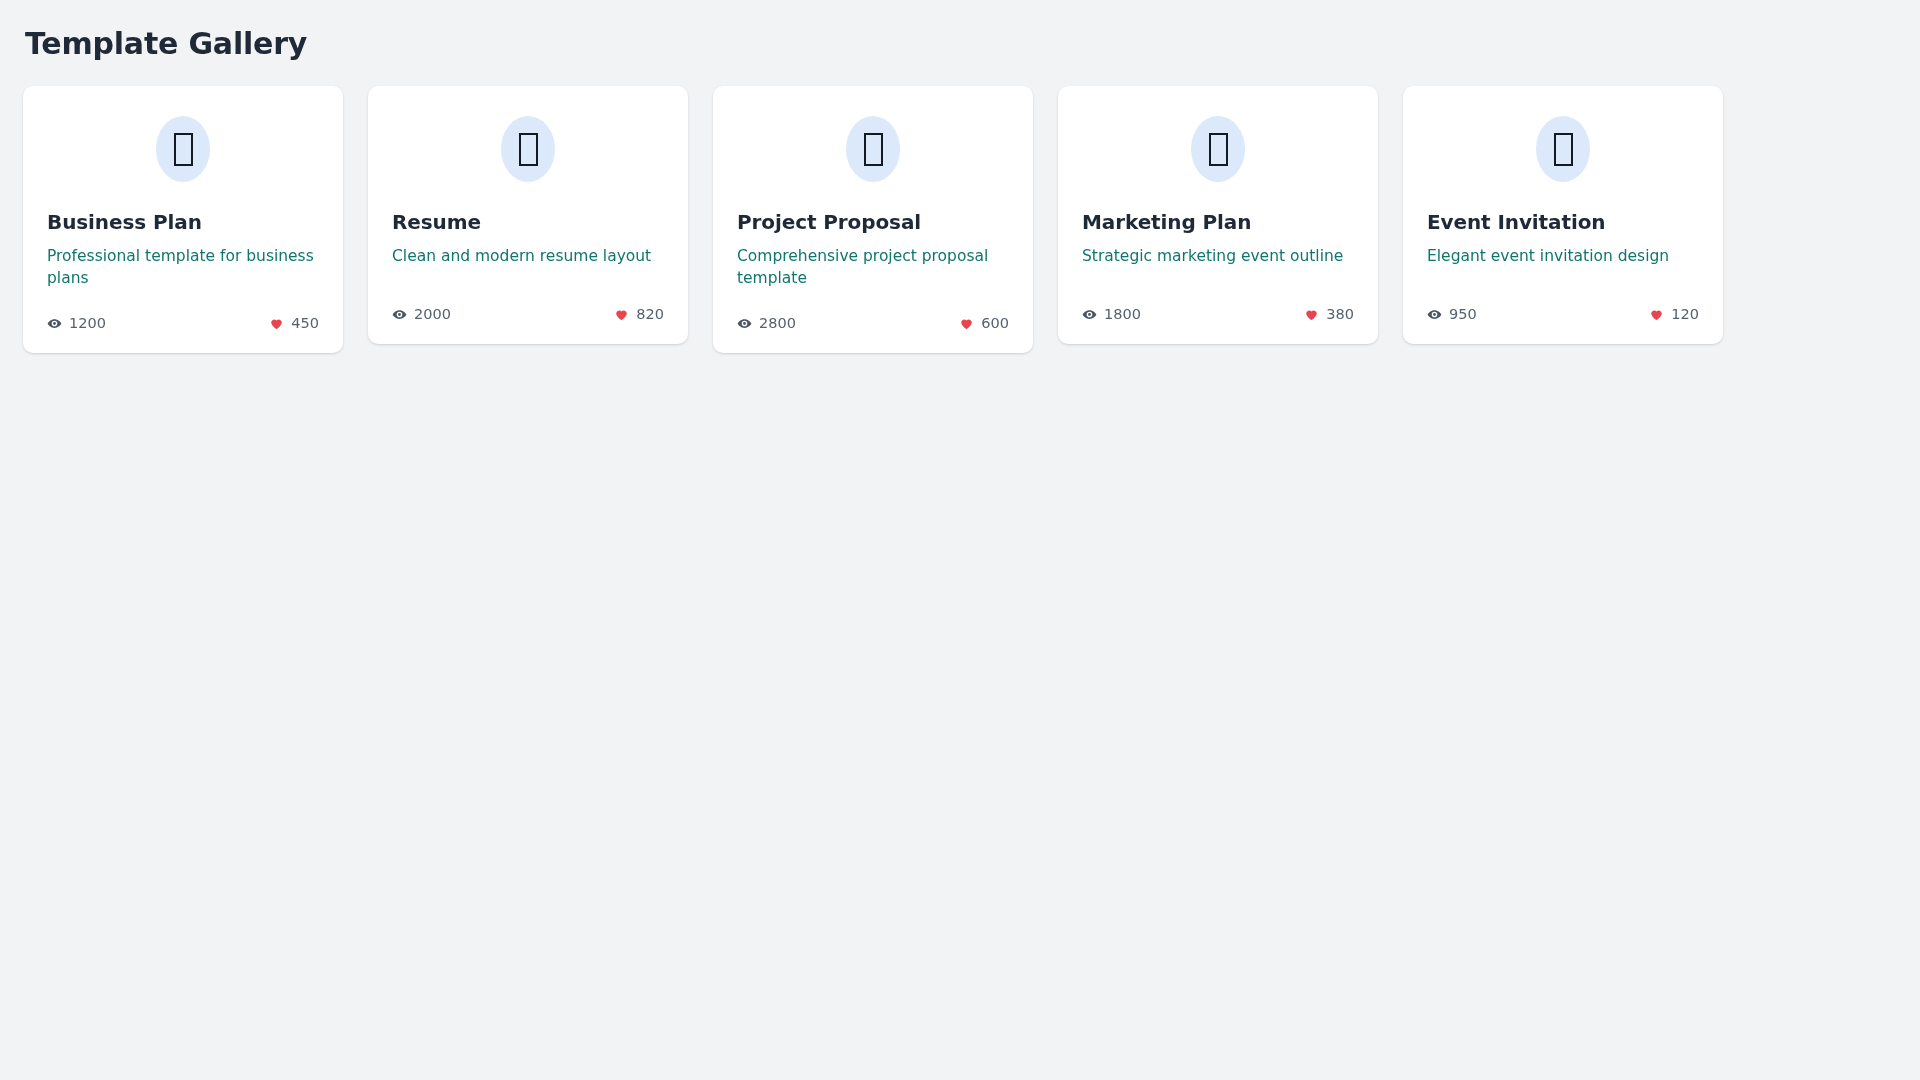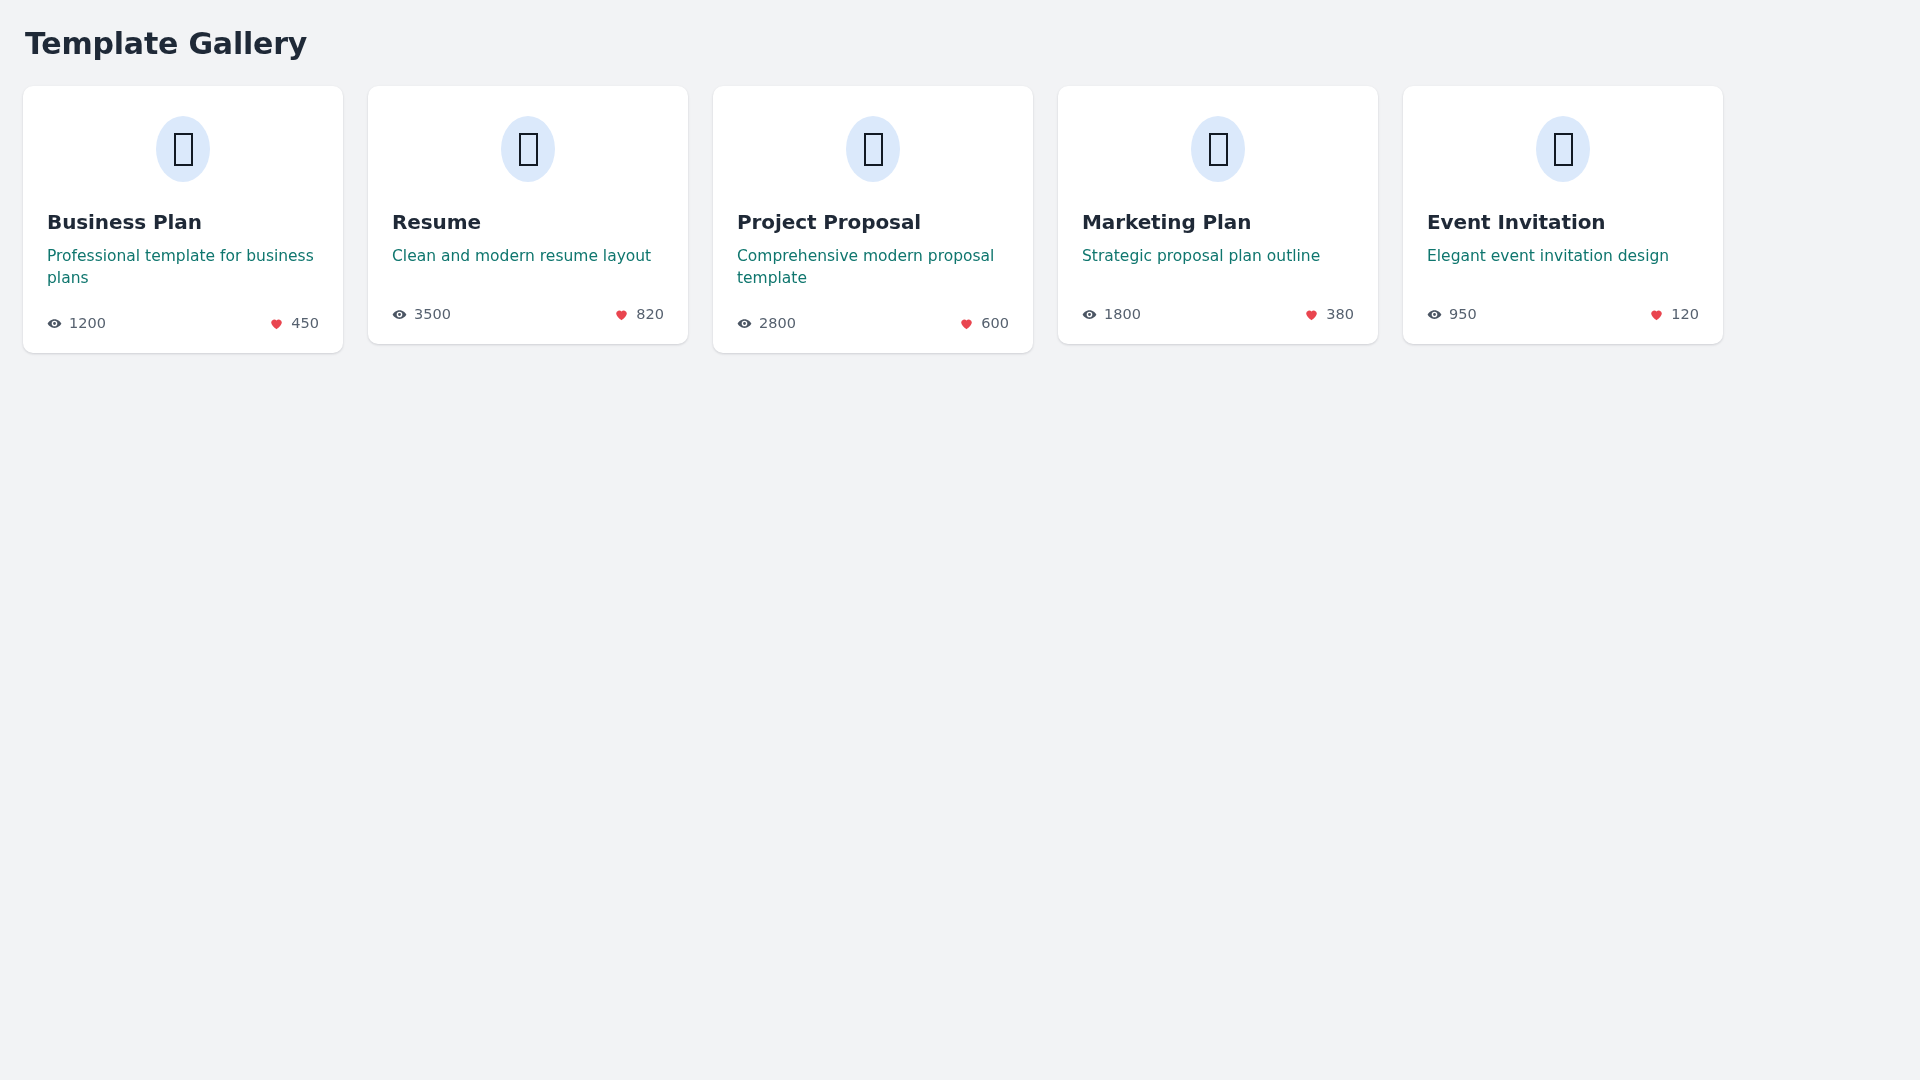--- a/index.html
+++ b/index.html
@@ -140,37 +140,37 @@
       <div class="card-icon-badge">
         <span class="glyph-box"></span>
       </div>
       <div class="card-title">Resume</div>
       <div class="card-description">Clean and modern resume layout</div>
       <div class="card-stats">
         <div class="stat">
           <svg width="15" height="15" viewBox="0 0 24 24">
             <path class="icon-eye" d="M12 5C6.5 5 2.2 9.1 1 12c1.2 2.9 5.5 7 11 7s9.8-4.1 11-7c-1.2-2.9-5.5-7-11-7zm0 11.5A4.5 4.5 0 1 1 12 7.5a4.5 4.5 0 0 1 0 9zm0-2.2a2.3 2.3 0 1 0 0-4.6 2.3 2.3 0 0 0 0 4.6z"></path>
           </svg>
-          <span>3500</span>
+          <span>2000</span>
         </div>
         <div class="stat">
           <svg width="15" height="15" viewBox="0 0 24 24">
             <path class="icon-heart" d="M12 21s-8.5-5.3-8.5-11A4.9 4.9 0 0 1 12 7.2 4.9 4.9 0 0 1 20.5 10c0 5.7-8.5 11-8.5 11z"></path>
           </svg>
           <span>820</span>
         </div>
       </div>
     </div>
 
     <div class="template-card">
       <div class="card-icon-badge">
         <span class="glyph-box"></span>
       </div>
       <div class="card-title">Project Proposal</div>
-      <div class="card-description">Comprehensive modern proposal template</div>
+      <div class="card-description">Comprehensive project proposal template</div>
       <div class="card-stats">
         <div class="stat">
           <svg width="15" height="15" viewBox="0 0 24 24">
             <path class="icon-eye" d="M12 5C6.5 5 2.2 9.1 1 12c1.2 2.9 5.5 7 11 7s9.8-4.1 11-7c-1.2-2.9-5.5-7-11-7zm0 11.5A4.5 4.5 0 1 1 12 7.5a4.5 4.5 0 0 1 0 9zm0-2.2a2.3 2.3 0 1 0 0-4.6 2.3 2.3 0 0 0 0 4.6z"></path>
           </svg>
           <span>2800</span>
         </div>
         <div class="stat">
           <svg width="15" height="15" viewBox="0 0 24 24">
             <path class="icon-heart" d="M12 21s-8.5-5.3-8.5-11A4.9 4.9 0 0 1 12 7.2 4.9 4.9 0 0 1 20.5 10c0 5.7-8.5 11-8.5 11z"></path>
@@ -178,21 +178,21 @@
           <span>600</span>
         </div>
       </div>
     </div>
 
     <div class="template-card">
       <div class="card-icon-badge">
         <span class="glyph-box"></span>
       </div>
       <div class="card-title">Marketing Plan</div>
-      <div class="card-description">Strategic proposal plan outline</div>
+      <div class="card-description">Strategic marketing event outline</div>
       <div class="card-stats">
         <div class="stat">
           <svg width="15" height="15" viewBox="0 0 24 24">
             <path class="icon-eye" d="M12 5C6.5 5 2.2 9.1 1 12c1.2 2.9 5.5 7 11 7s9.8-4.1 11-7c-1.2-2.9-5.5-7-11-7zm0 11.5A4.5 4.5 0 1 1 12 7.5a4.5 4.5 0 0 1 0 9zm0-2.2a2.3 2.3 0 1 0 0-4.6 2.3 2.3 0 0 0 0 4.6z"></path>
           </svg>
           <span>1800</span>
         </div>
         <div class="stat">
           <svg width="15" height="15" viewBox="0 0 24 24">
             <path class="icon-heart" d="M12 21s-8.5-5.3-8.5-11A4.9 4.9 0 0 1 12 7.2 4.9 4.9 0 0 1 20.5 10c0 5.7-8.5 11-8.5 11z"></path>

